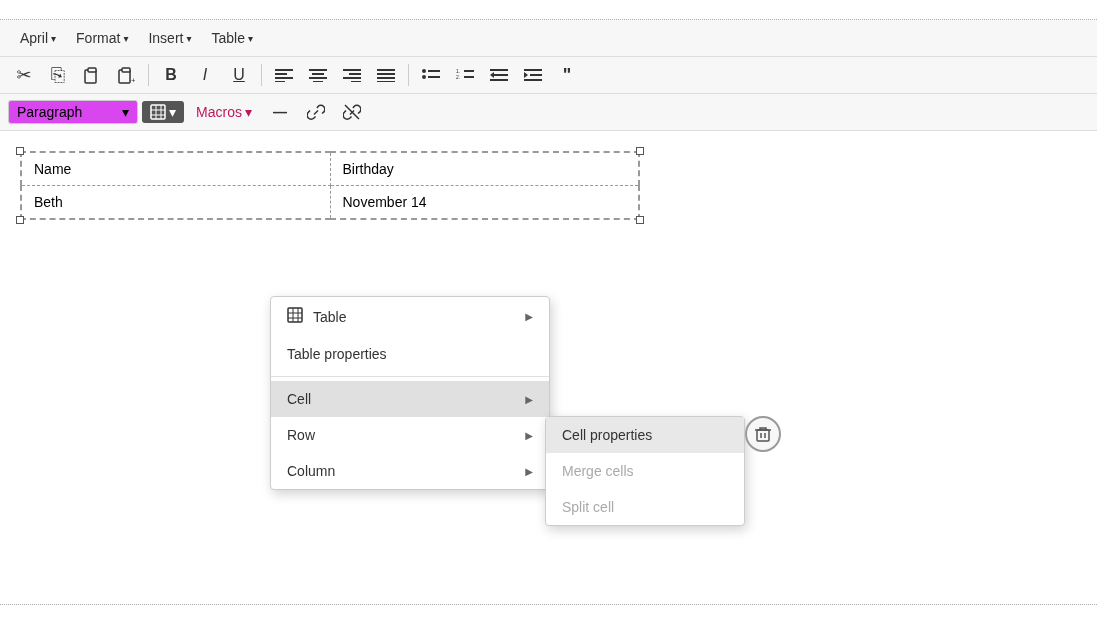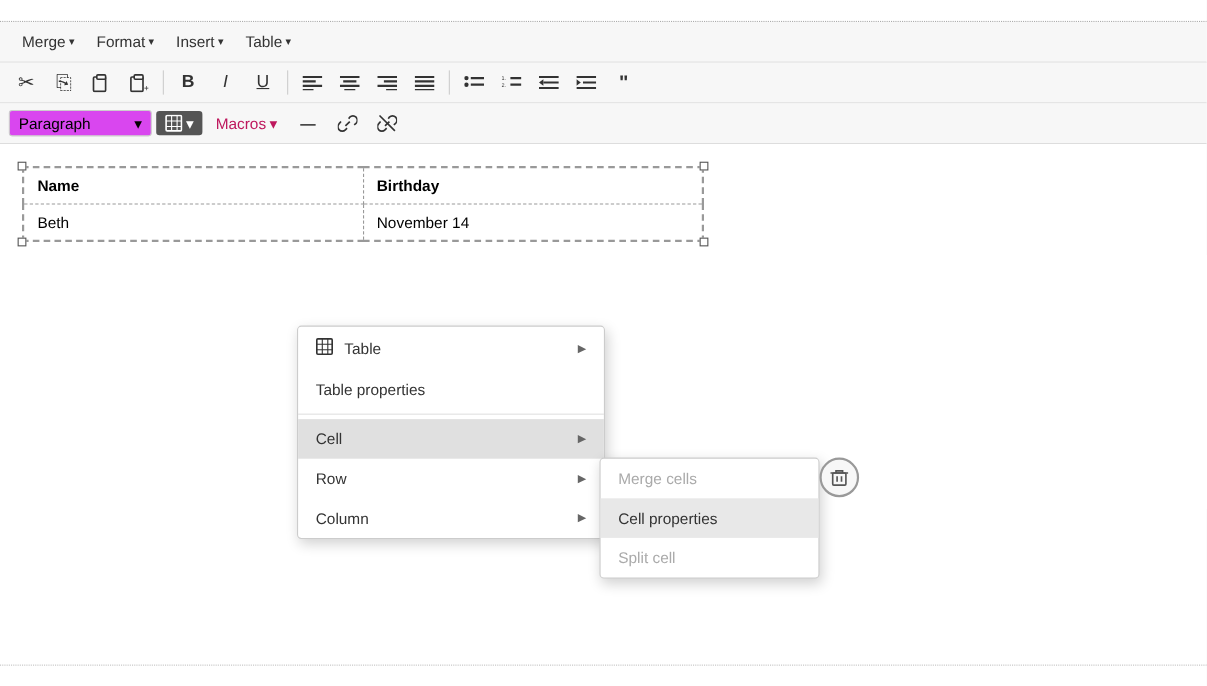--- a/index.html
+++ b/index.html
@@ -133,21 +133,21 @@
       border-collapse: collapse;
       width: 620px;
       border: 2px dashed #999;
     }
     .editor-table td, .editor-table th {
       border: 1px dashed #999;
       padding: 8px 12px;
       min-width: 200px;
     }
     .editor-table th {
-      font-weight: bold;
+      font-weight: normal;
       text-align: left;
     }
 
     
     .table-wrapper {
       position: relative;
       display: inline-block;
     }
     .handle {
       width: 8px;
@@ -250,21 +250,21 @@
   </style>
 </head>
 <body>
 
 <div class="app-container">
 
   <div class="top-dots"></div>
 
   <div class="menu-bar">
     <div class="menu-item">
-      <span>Merge</span>
+      <span>April</span>
       <span class="caret">▾</span>
     </div>
     <div class="menu-item">
       <span>Format</span>
       <span class="caret">▾</span>
     </div>
     <div class="menu-item">
       <span>Insert</span>
       <span class="caret">▾</span>
     </div>
@@ -471,25 +471,25 @@
       <div class="dropdown-menu-item">
         <div class="item-left">
           <span>Column</span>
         </div>
         <span class="submenu-arrow">▶</span>
       </div>
     </div>
 
     
     <div class="submenu">
+      <div class="submenu-item highlighted">
+        <span>Cell properties</span>
+      </div>
       <div class="submenu-item disabled">
         <span>Merge cells</span>
-      </div>
-      <div class="submenu-item highlighted">
-        <span>Cell properties</span>
       </div>
       <div class="submenu-item disabled">
         <span>Split cell</span>
       </div>
     </div>
 
     
     <div class="delete-icon-btn">
       <svg width="18" height="18" viewBox="0 0 18 18" fill="none" xmlns="http://www.w3.org/2000/svg">
         <rect x="3" y="5" width="12" height="11" rx="1" stroke="#555" stroke-width="1.5" fill="none"></rect>

